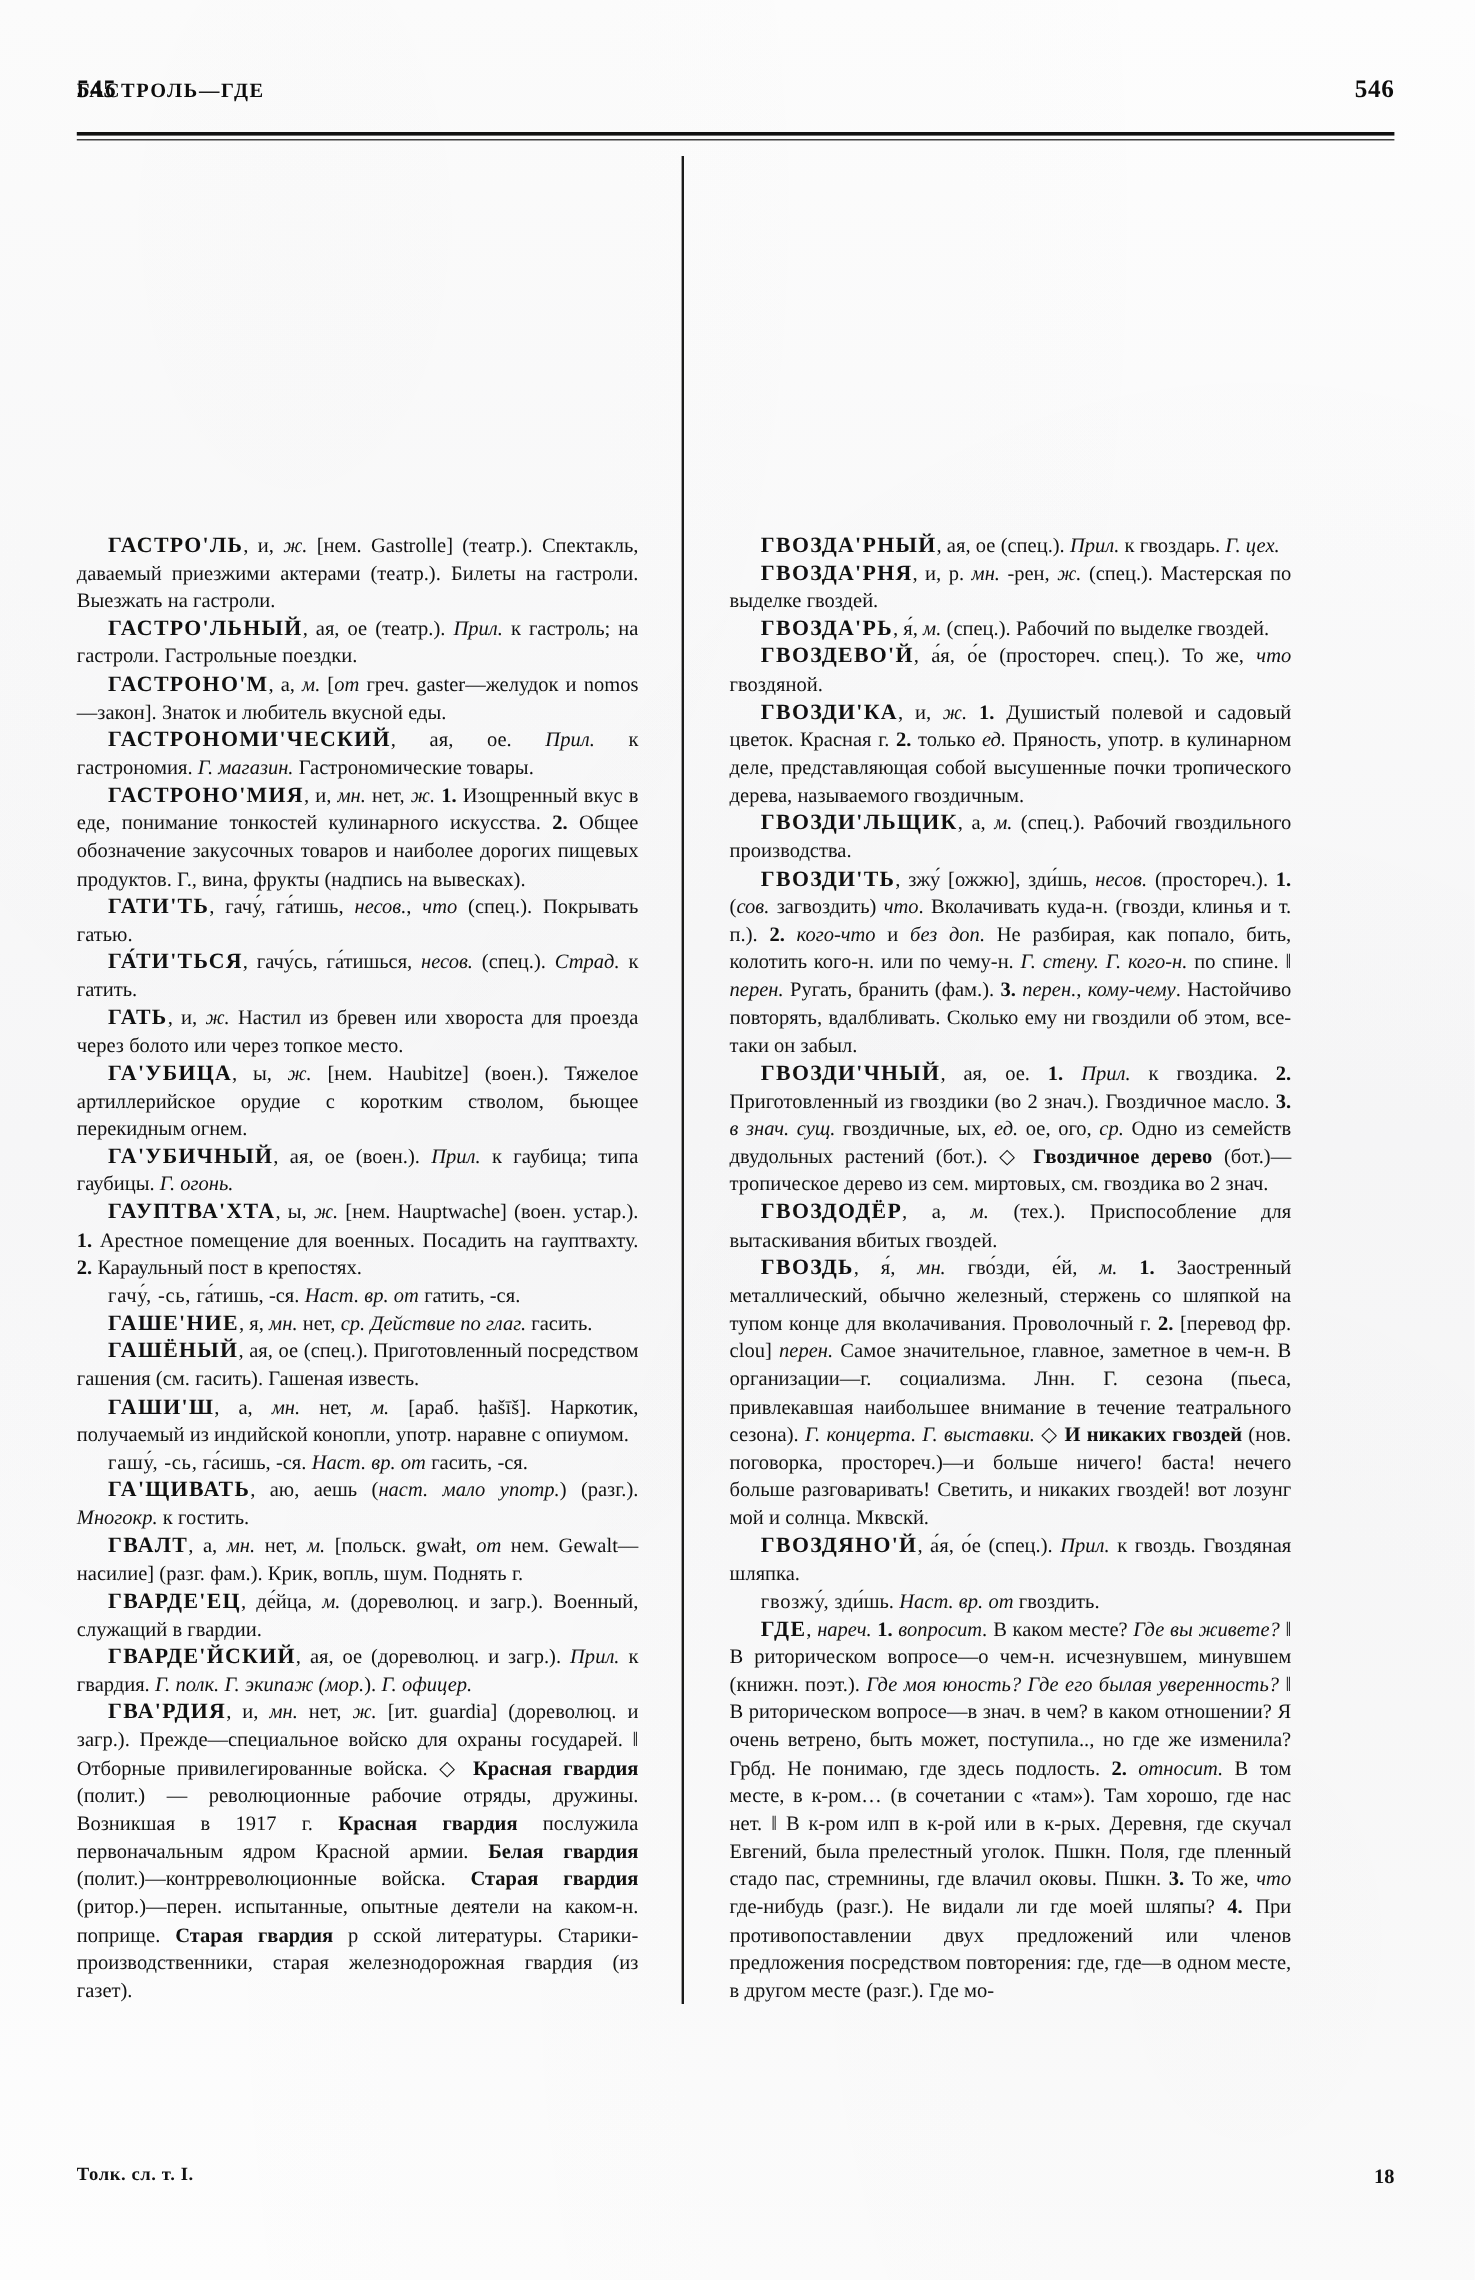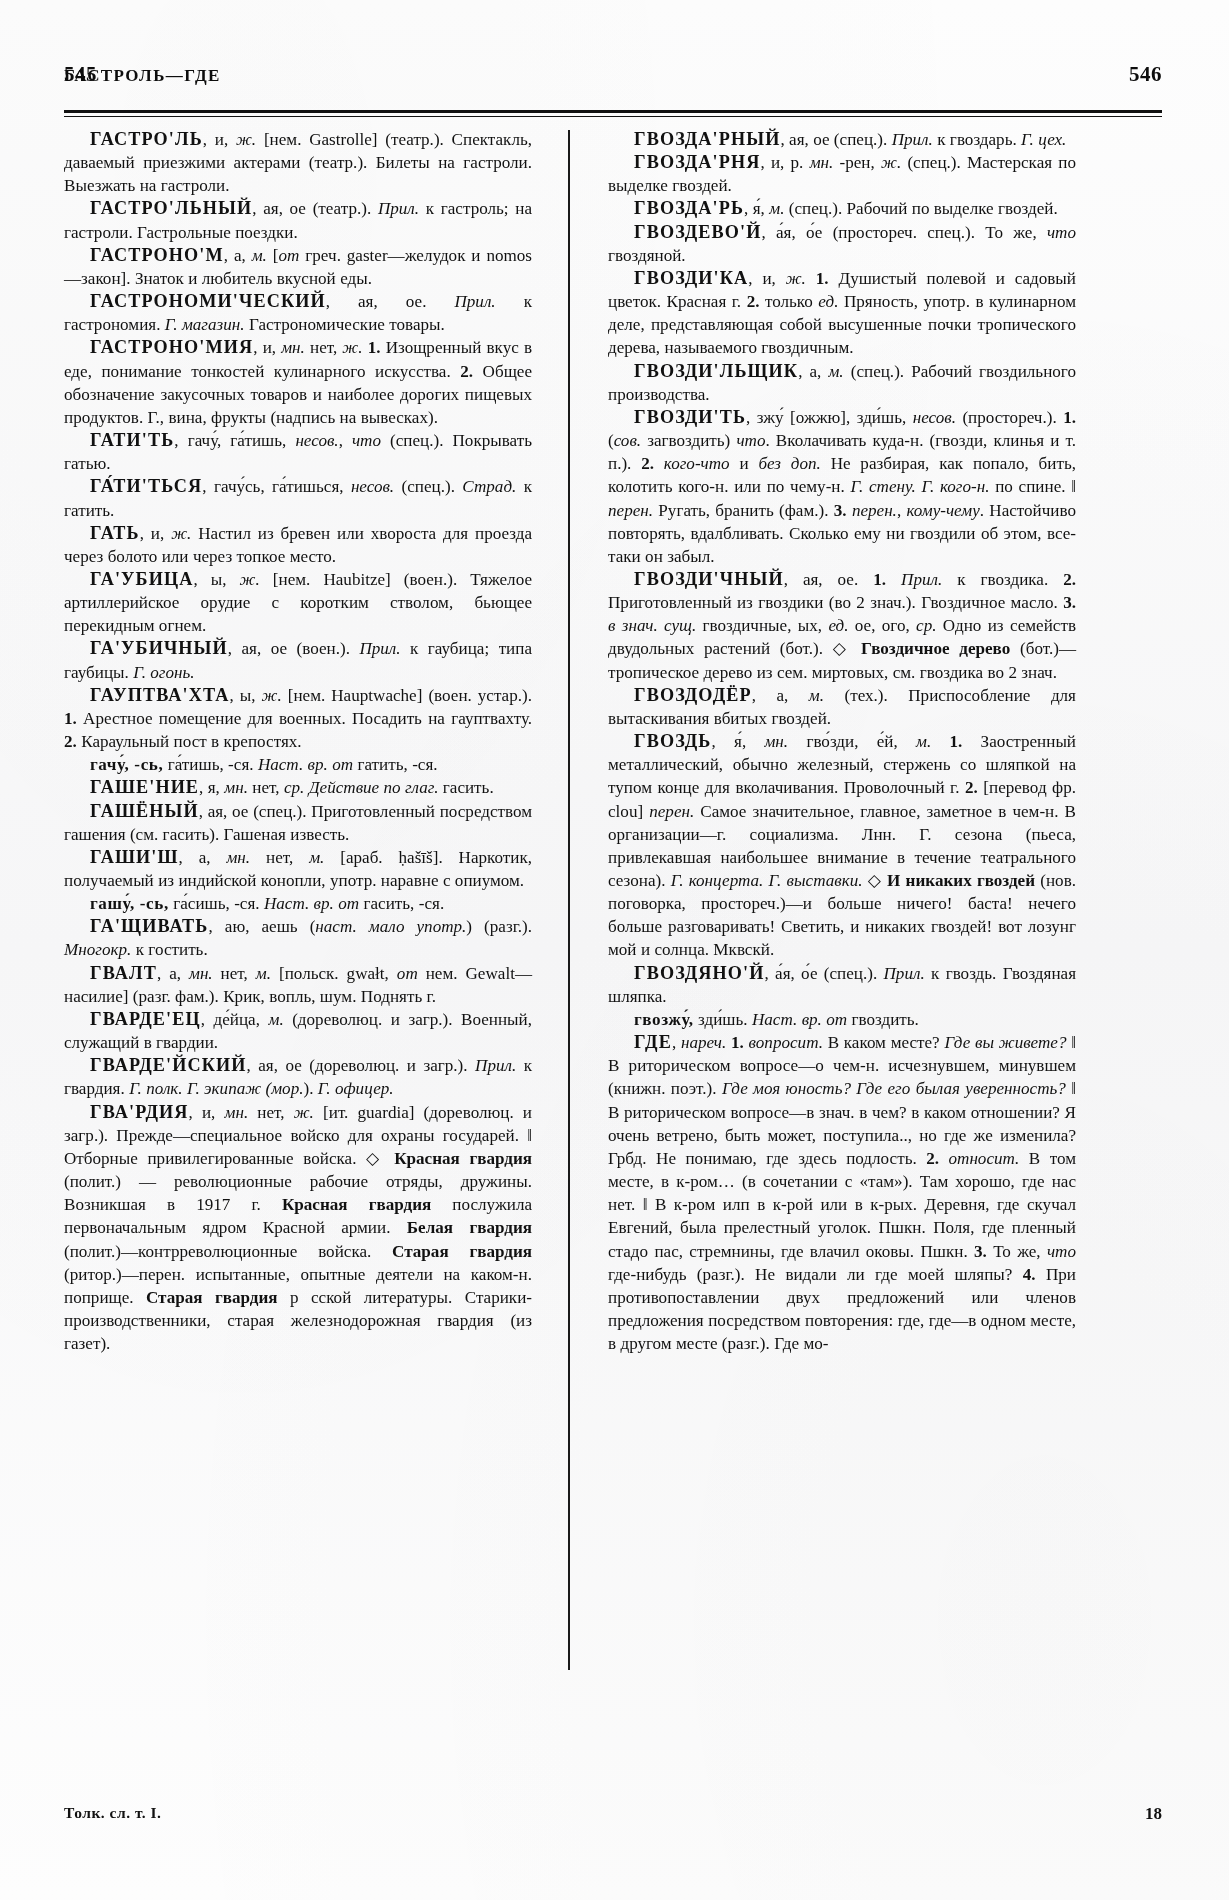--- a/index.html
+++ b/index.html
@@ -77,20 +77,21 @@
   .rule-thin  { top: 116px; height: 1.3px; }
 
   
   .columns {
     position: absolute;
     left: 64px;
     top: 128px;
     width: 1100px;
     display: flex;
     gap: 0;
+    align-items: flex-end;
   }
   .col {
     width: 468px;
     font-size: 17.1px;
     line-height: 23.15px;
     text-align: justify;
     text-justify: inter-word;
     hyphens: none;
     word-spacing: 0.1px;
   }
@@ -111,21 +112,21 @@
   }
   .entry + .entry { margin-top: 0px; }
 
   
   .hw {
     font-weight: bold;
     letter-spacing: 1.1px;
     font-size: 18.2px;
   }
   .hw-sm {
-    font-weight: bold;
+    font-weight: normal;
     letter-spacing: 0.6px;
     font-size: 17.1px;
   }
 
   
   .footer {
     position: absolute;
     left: 64px;
     top: 1804px;
     width: 1098px;

